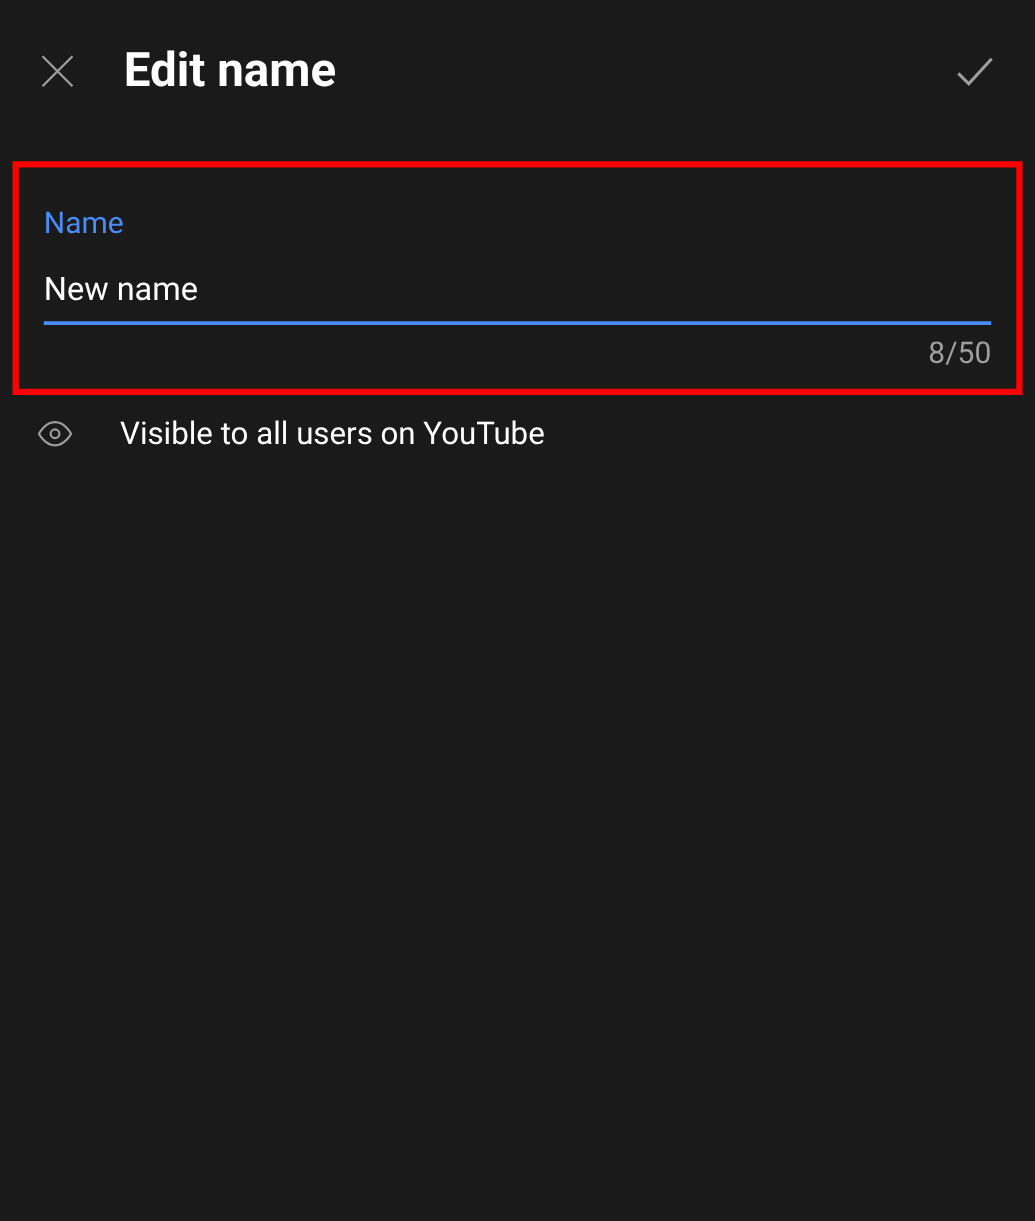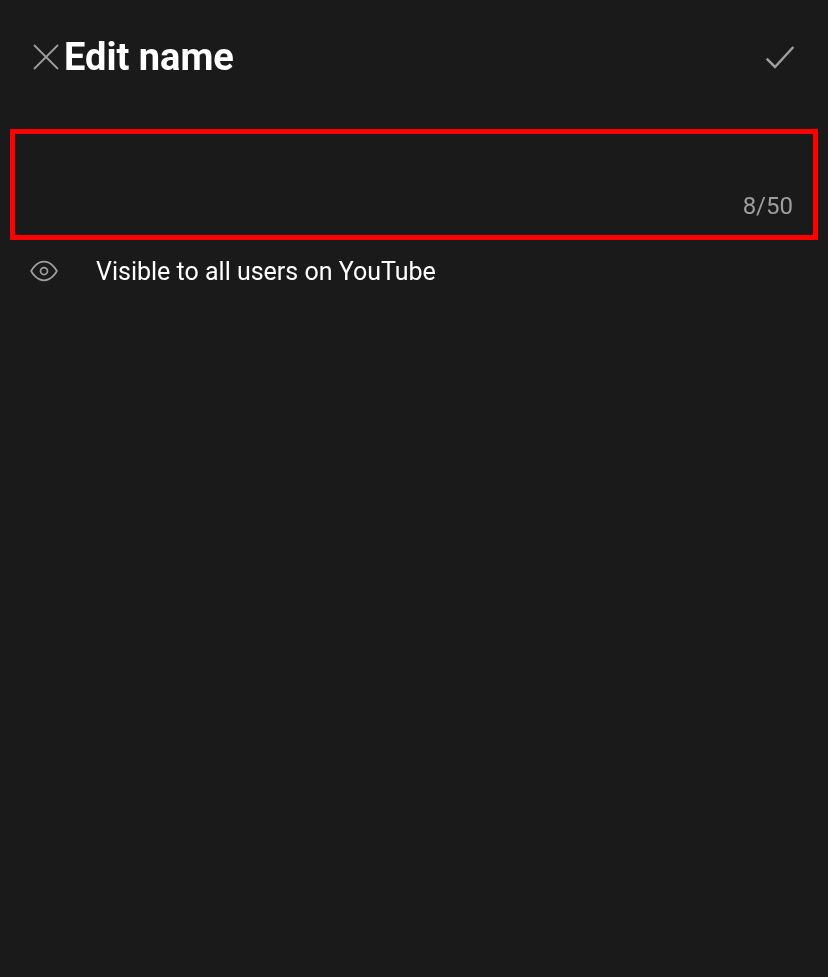--- a/index.html
+++ b/index.html
@@ -20,20 +20,21 @@
     .header {
       display: flex;
       align-items: center;
       justify-content: space-between;
       padding: 35px 28px;
     }
     
     .header-left {
       display: flex;
       align-items: center;
+      gap: 35px;
     }
     
     .close-icon {
       width: 36px;
       height: 36px;
       display: flex;
       align-items: center;
       justify-content: center;
       cursor: pointer;
     }
@@ -84,21 +85,21 @@
       border-bottom: 3px solid #4a8cf7;
       padding-bottom: 10px;
       outline: none;
       font-family: inherit;
     }
     
     .char-counter {
       text-align: right;
       font-size: 24px;
       color: #9e9e9e;
-      margin-top: 28px;
+      margin-top: 8px;
     }
     
     .info-section {
       padding: 15px 30px;
     }
     
     .info-row {
       display: flex;
       align-items: flex-start;
       gap: 36px;
@@ -143,20 +144,22 @@
     <h1 class="title">Edit name</h1>
   </div>
   <div class="check-icon">
     <svg viewBox="0 0 24 24" fill="none" stroke="#9e9e9e" stroke-width="1.5">
       <polyline points="4,13 9,18 20,6"></polyline>
     </svg>
   </div>
 </div>
 
 <div class="form-section">
+  <div class="field-label">Name</div>
+  <input type="text" class="name-input" value="New name" style="">
   <div class="char-counter">8/50</div>
 </div>
 
 <div class="info-section">
   <div class="info-row">
     <div class="info-icon">
       <svg viewBox="0 0 24 24" fill="none" stroke="#9e9e9e" stroke-width="1.5">
         <path d="M1 12s4-8 11-8 11 8 11 8-4 8-11 8-11-8-11-8z"></path>
         <circle cx="12" cy="12" r="3"></circle>
       </svg>

